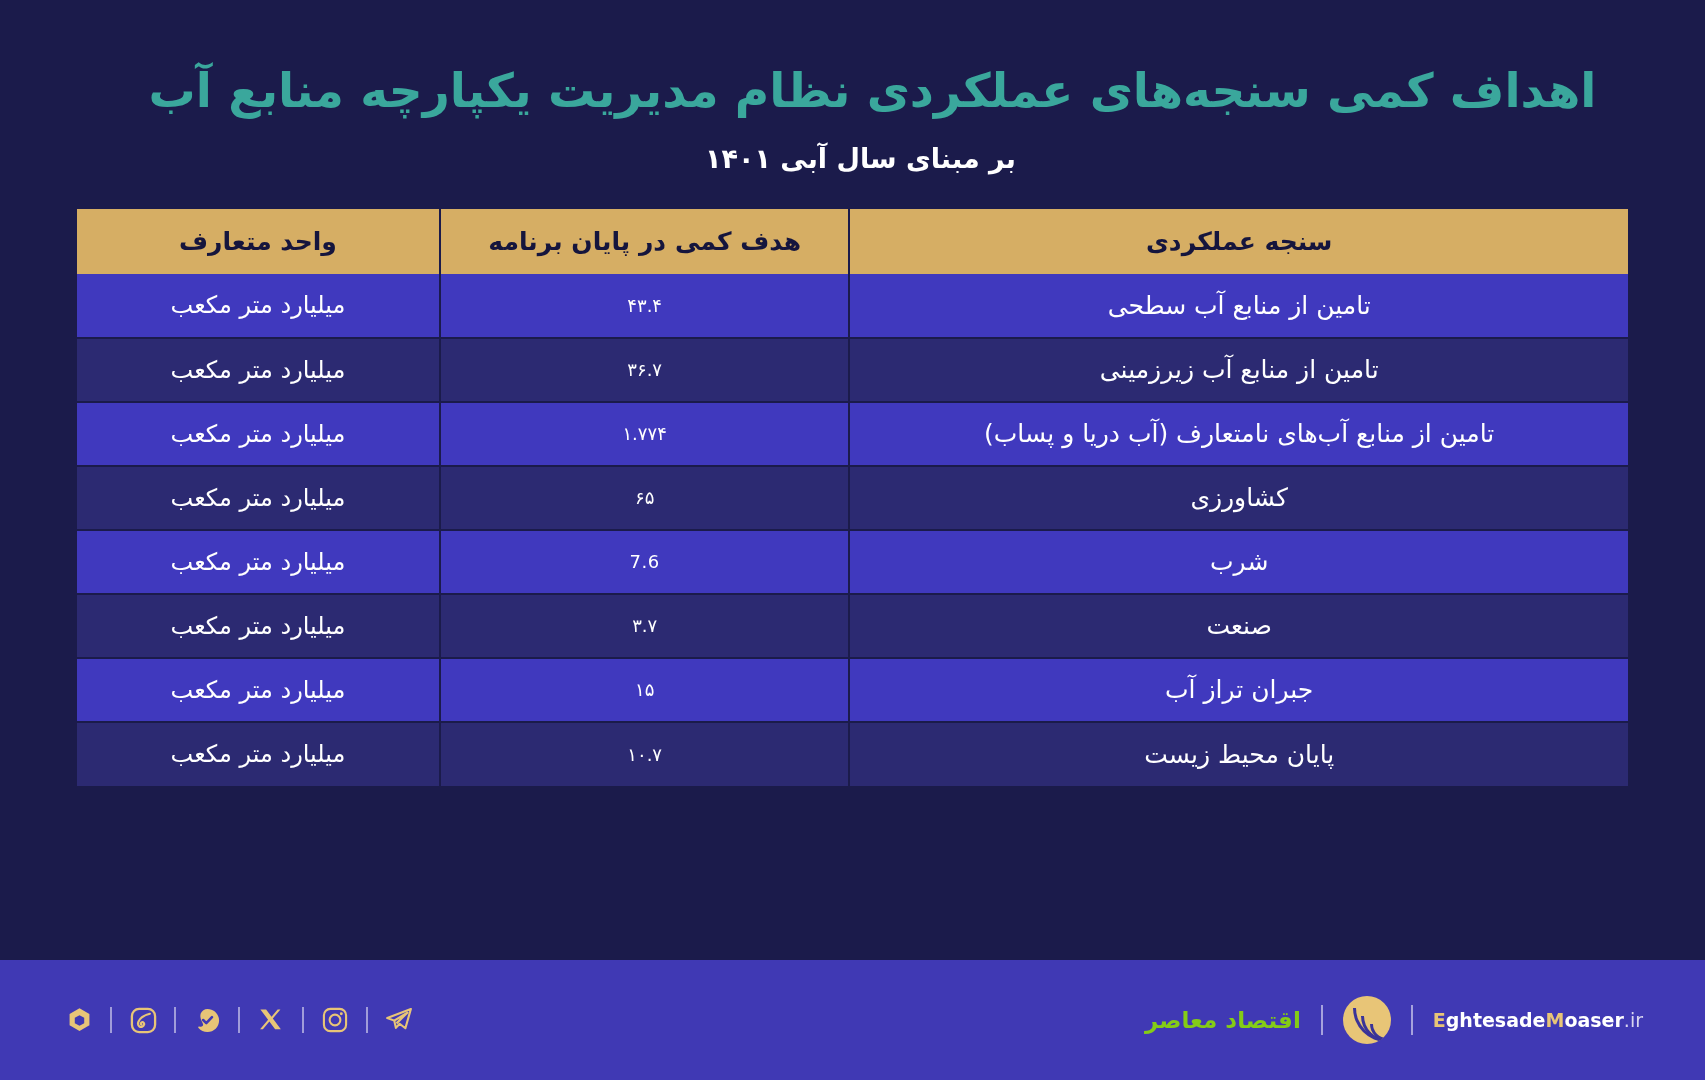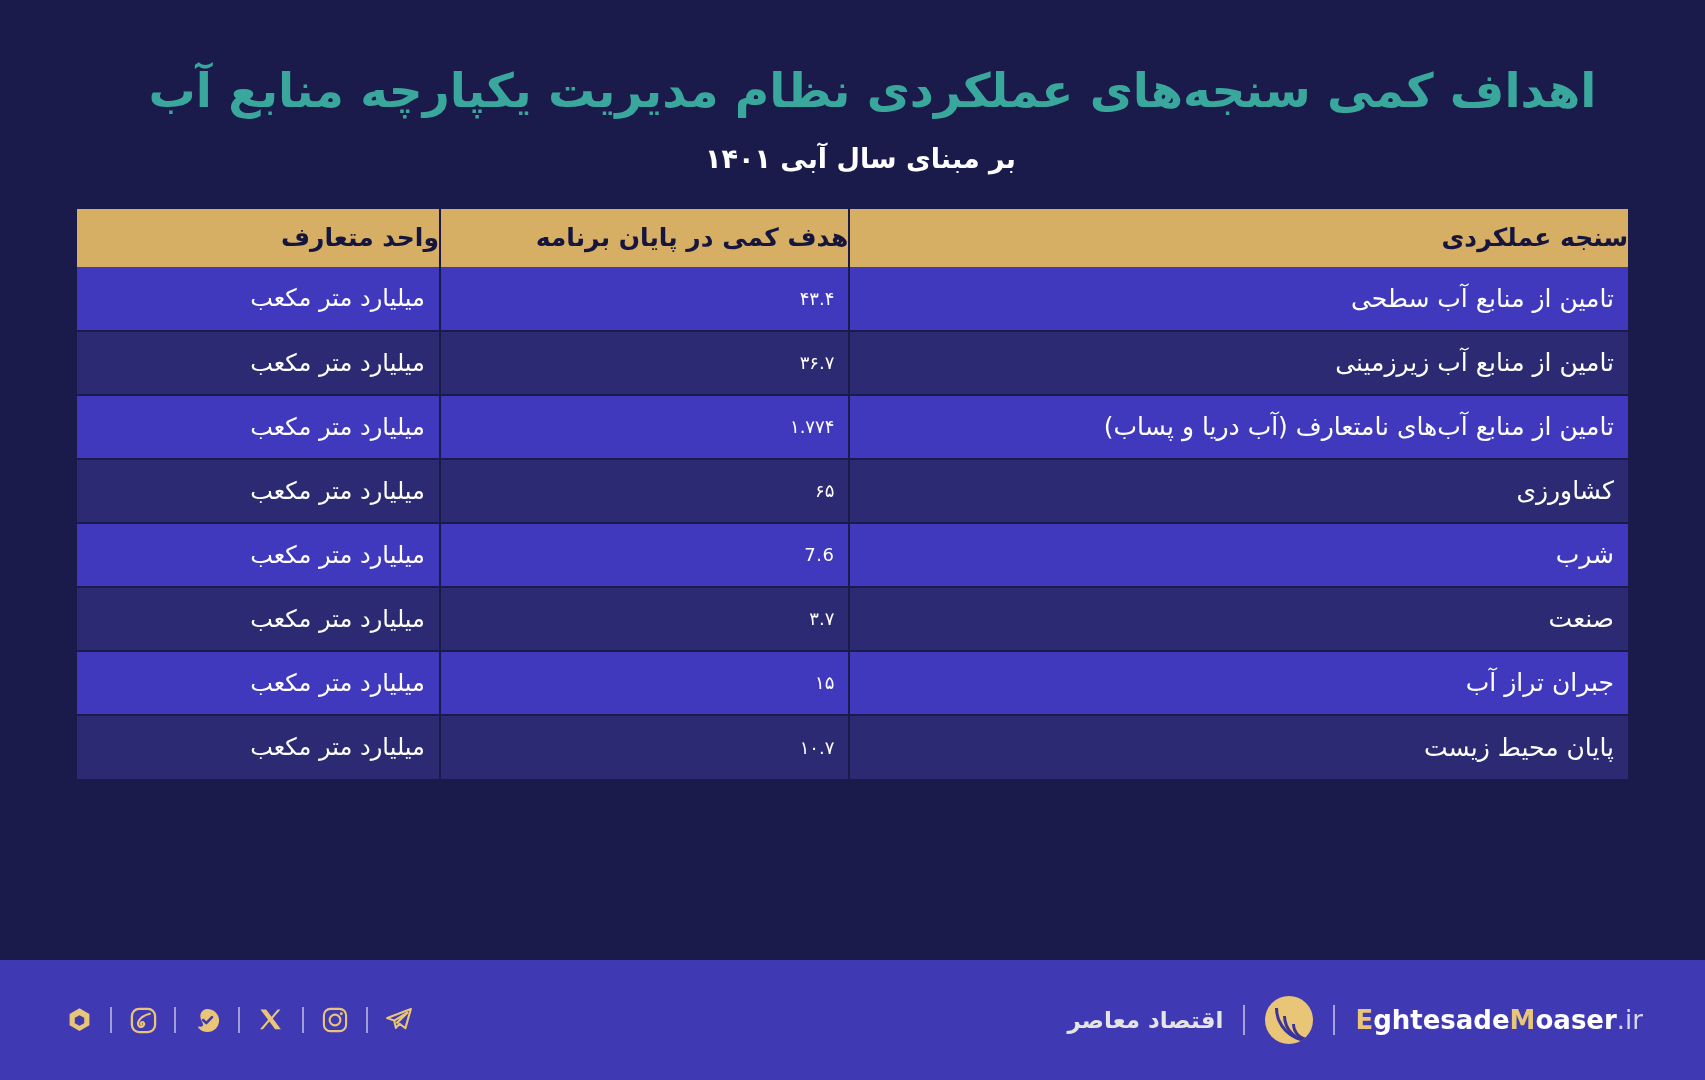--- a/index.html
+++ b/index.html
@@ -57,33 +57,34 @@
 
   table.data-table col.c-metric { width: 50.2%; }
   table.data-table col.c-target { width: 26.4%; }
   table.data-table col.c-unit   { width: 23.4%; }
 
   thead th {
     background: #d6ae64;
     color: #15153d;
     font-size: 25px;
     font-weight: bold;
-    height: 58px;
+    height: 65px;
     vertical-align: middle;
-    text-align: right;
+    text-align: center;
     border-left: 2px solid #1b1b4b;
     white-space: nowrap;
   }
   thead th:last-child { border-left: none; }
 
   tbody td {
     color: #ffffff;
     font-size: 25px;
     height: 64px;
     vertical-align: middle;
+    text-align: center;
     border-left: 2px solid #1b1b4b;
     border-bottom: 2px solid #1b1b4b;
     white-space: nowrap;
     padding: 0 14px;
     margin-left: 8px;
   }
   tbody td:last-child { border-left: none; }
 
   tbody tr.row-odd  td { background: #4039be; }
   tbody tr.row-even td { background: #2c2a72; }
@@ -107,21 +108,21 @@
   }
 
   .brand {
     display: flex;
     flex-direction: row-reverse;
     align-items: center;
     gap: 20px;
   }
 
   .brand-fa {
-    color: #e5e5e5;
+    color: #84cc16;
     font-size: 23px;
     font-weight: bold;
     white-space: nowrap;
   }
 
   .brand-sep {
     width: 2px;
     height: 30px;
     background: #b9b5e4;
     opacity: .85;
@@ -143,21 +144,21 @@
     border-radius: 0 0 0 100%;
     border-top: none;
     border-right: none;
   }
   .brand-mark i.a { width: 34px; height: 34px; right: 4px;  top: 12px; }
   .brand-mark i.b { width: 26px; height: 26px; right: 4px;  top: 20px; }
   .brand-mark i.c { width: 17px; height: 17px; right: 4px;  top: 28px; }
 
   .brand-en {
     font-family: "DejaVu Sans", "Liberation Sans", sans-serif;
-    font-size: 26px;
+    font-size: 19px;
     font-weight: bold;
     direction: ltr;
     white-space: nowrap;
     color: #ffffff;
     text-align: right;
   }
   .brand-en .hl { color: #e8c577; }
   .brand-en .tld { color: #d9d6f0; font-weight: normal; }
 
   .socials {

